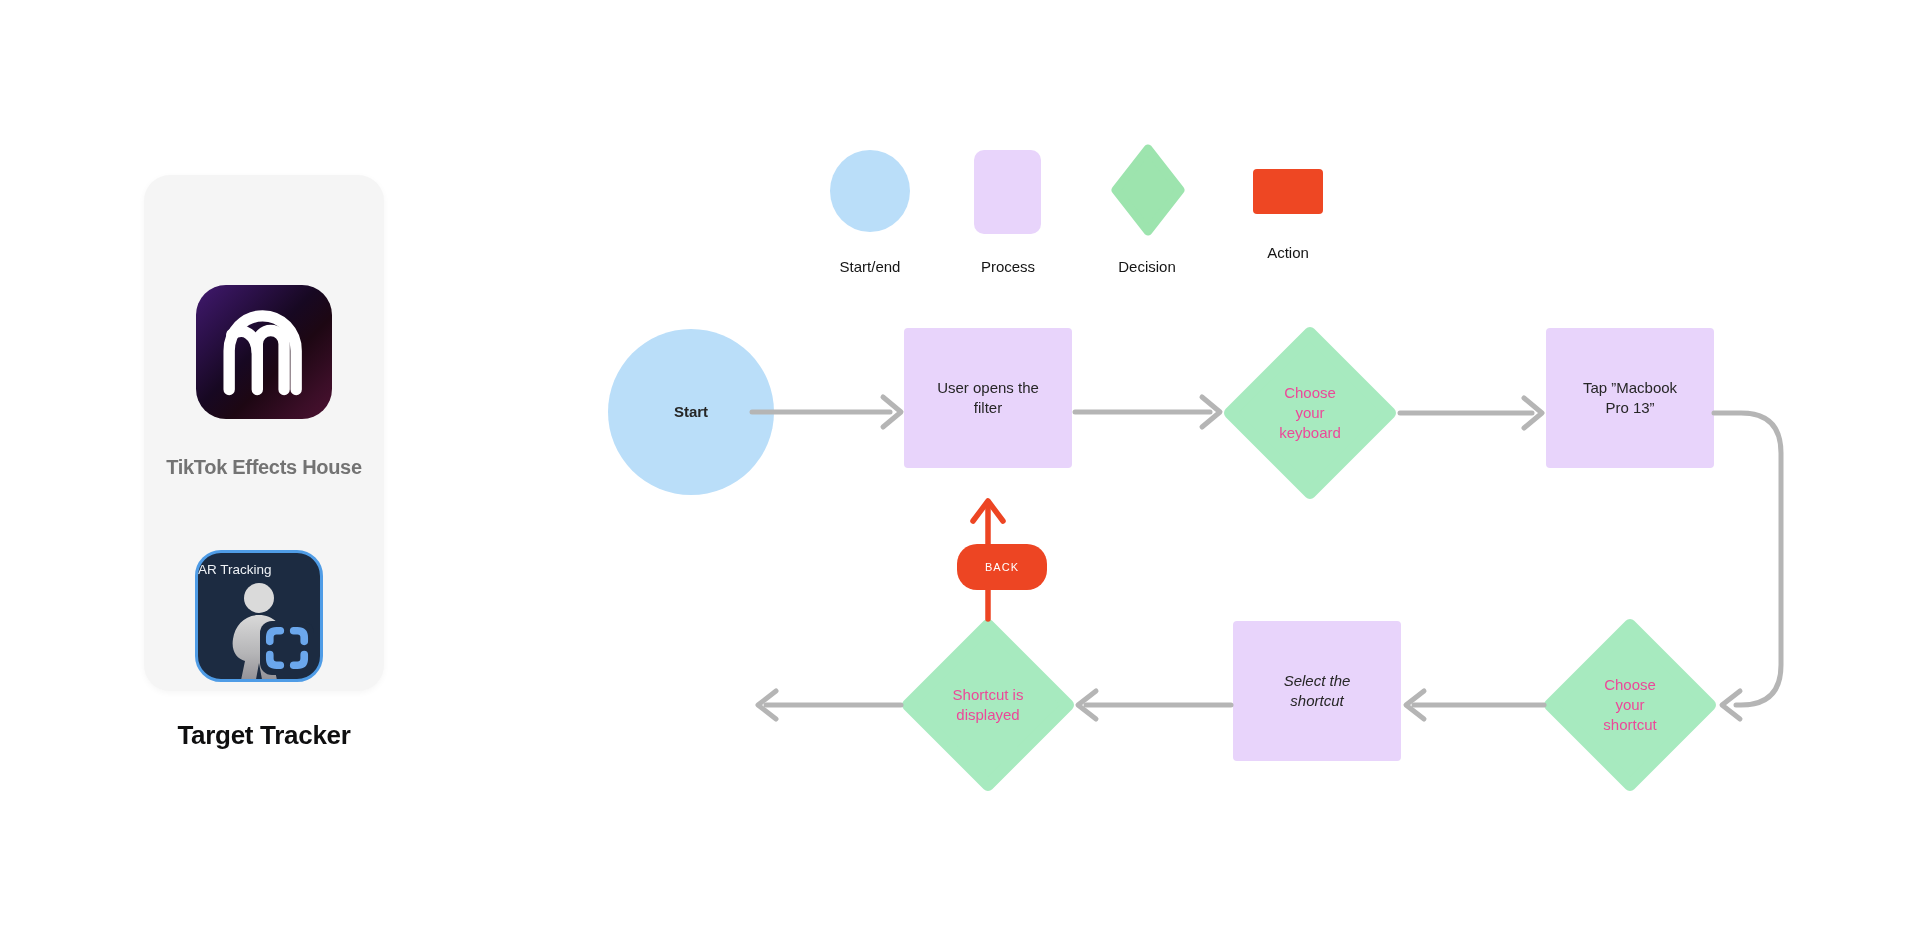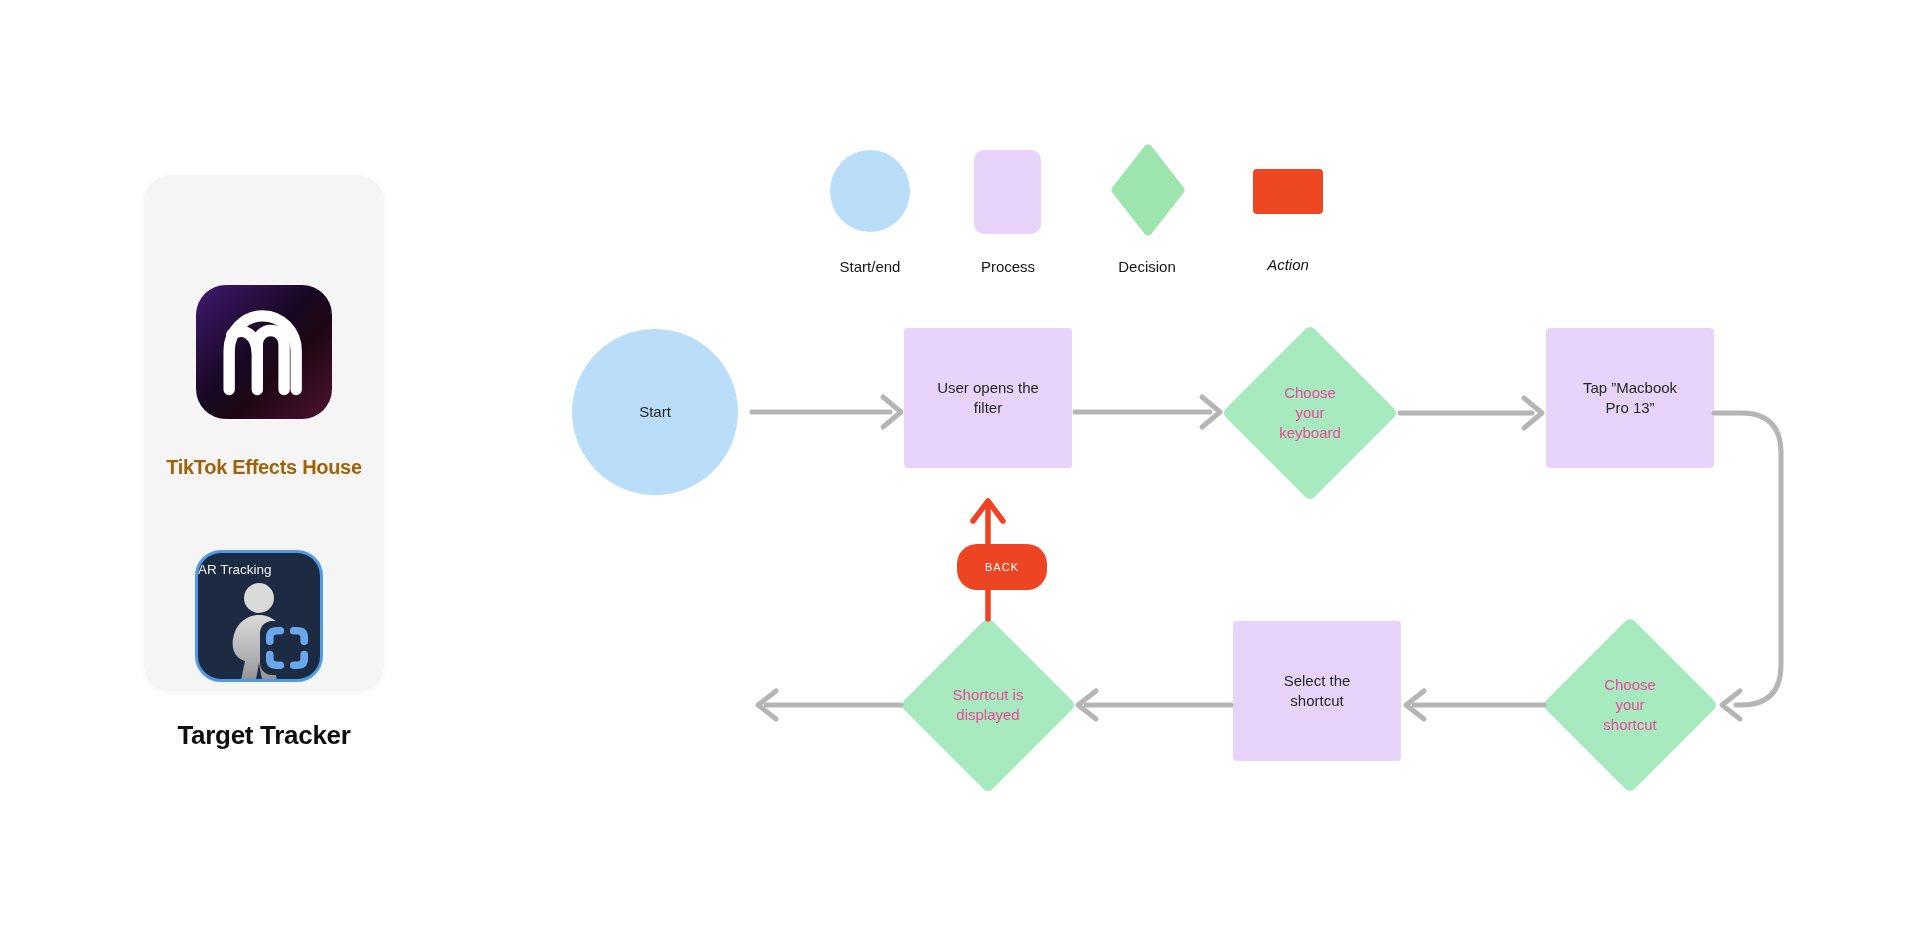--- a/index.html
+++ b/index.html
@@ -29,21 +29,21 @@
     border-radius: 30px;
     background: linear-gradient(135deg, #41196f 0%, #2b1048 24%, #170822 46%, #1d0713 62%, #3c0e28 86%, #4b1130 100%);
   }
   .app-icon svg { position: absolute; inset: 0; width: 100%; height: 100%; }
   .app-title {
     position: absolute;
     left: 0; top: 281px; width: 100%;
     text-align: center;
     font-size: 20px; font-weight: 800;
     letter-spacing: -0.3px;
-    color: #a16207;
+    color: #737373;
   }
   .ar-tile {
     position: absolute;
     left: 51px; top: 375px;
     width: 128px; height: 132px;
     box-sizing: border-box;
     background: #1c2b41;
     border: 3px solid #4f9ce6;
     border-radius: 26px;
     overflow: hidden;
@@ -86,29 +86,29 @@
 
   
   .node {
     position: absolute;
     display: flex; align-items: center; justify-content: center;
     text-align: center;
     font-size: 15px; line-height: 1.32; color: #262626;
   }
   .circle { width: 166px; height: 166px; border-radius: 50%; background: #badef9; }
   .box    { width: 168px; height: 140px; border-radius: 4px; background: #e8d4fb; }
-  .n-start  { left: 572px; top: 329px; }
+  .n-start  { left: 608px; top: 329px; font-weight: bold; }
   .n-end    { left: 584px; top: 622px; }
   .n-open   { left: 904px; top: 328px; }
   .n-tap    { left: 1546px; top: 328px; }
   .n-select { left: 1233px; top: 621px; }
   .box .node-label { display: inline-block; }
   .lbl-open   { width: 120px; }
   .lbl-tap    { width: 102px; }
-  .lbl-select { width: 112px; }
+  .lbl-select { width: 112px; font-style: italic; }
 
   .diamond-svg { position: absolute; }
   .d-keyboard  { left: 1223px; top: 326px; }
   .d-displayed { left: 901px;  top: 618px; }
   .d-choose    { left: 1543px; top: 618px; }
   .diamond-label {
     position: absolute;
     width: 78px;
     transform: translate(-50%, -50%);
     text-align: center;
@@ -194,21 +194,21 @@
   <div>
     <div class="abs lg-circle"></div>
     <svg class="abs lg-diamond" width="74" height="92" viewBox="0 0 74 92">
       <path d="M37,5 L69,46 L37,87 L5,46 Z" fill="#9de4ae" stroke="#9de4ae" stroke-width="9" stroke-linejoin="round"></path>
     </svg>
     <div class="abs lg-square"></div>
     <div class="abs lg-action"></div>
     <div class="legend-label" style="left:800px; top:258px;">Start/end</div>
     <div class="legend-label" style="left:938px; top:258px;">Process</div>
     <div class="legend-label" style="left:1077px; top:258px;">Decision</div>
-    <div class="legend-label" style="left:1218px; top:256px;font-style:italic;">Action</div>
+    <div class="legend-label" style="left:1218px; top:244px;">Action</div>
   </div>
 
   <div class="node circle n-start">
     <span class="node-label">Start</span>
   </div>
 
   <div class="node box n-open">
     <span class="node-label lbl-open">User opens the filter</span>
   </div>
 

